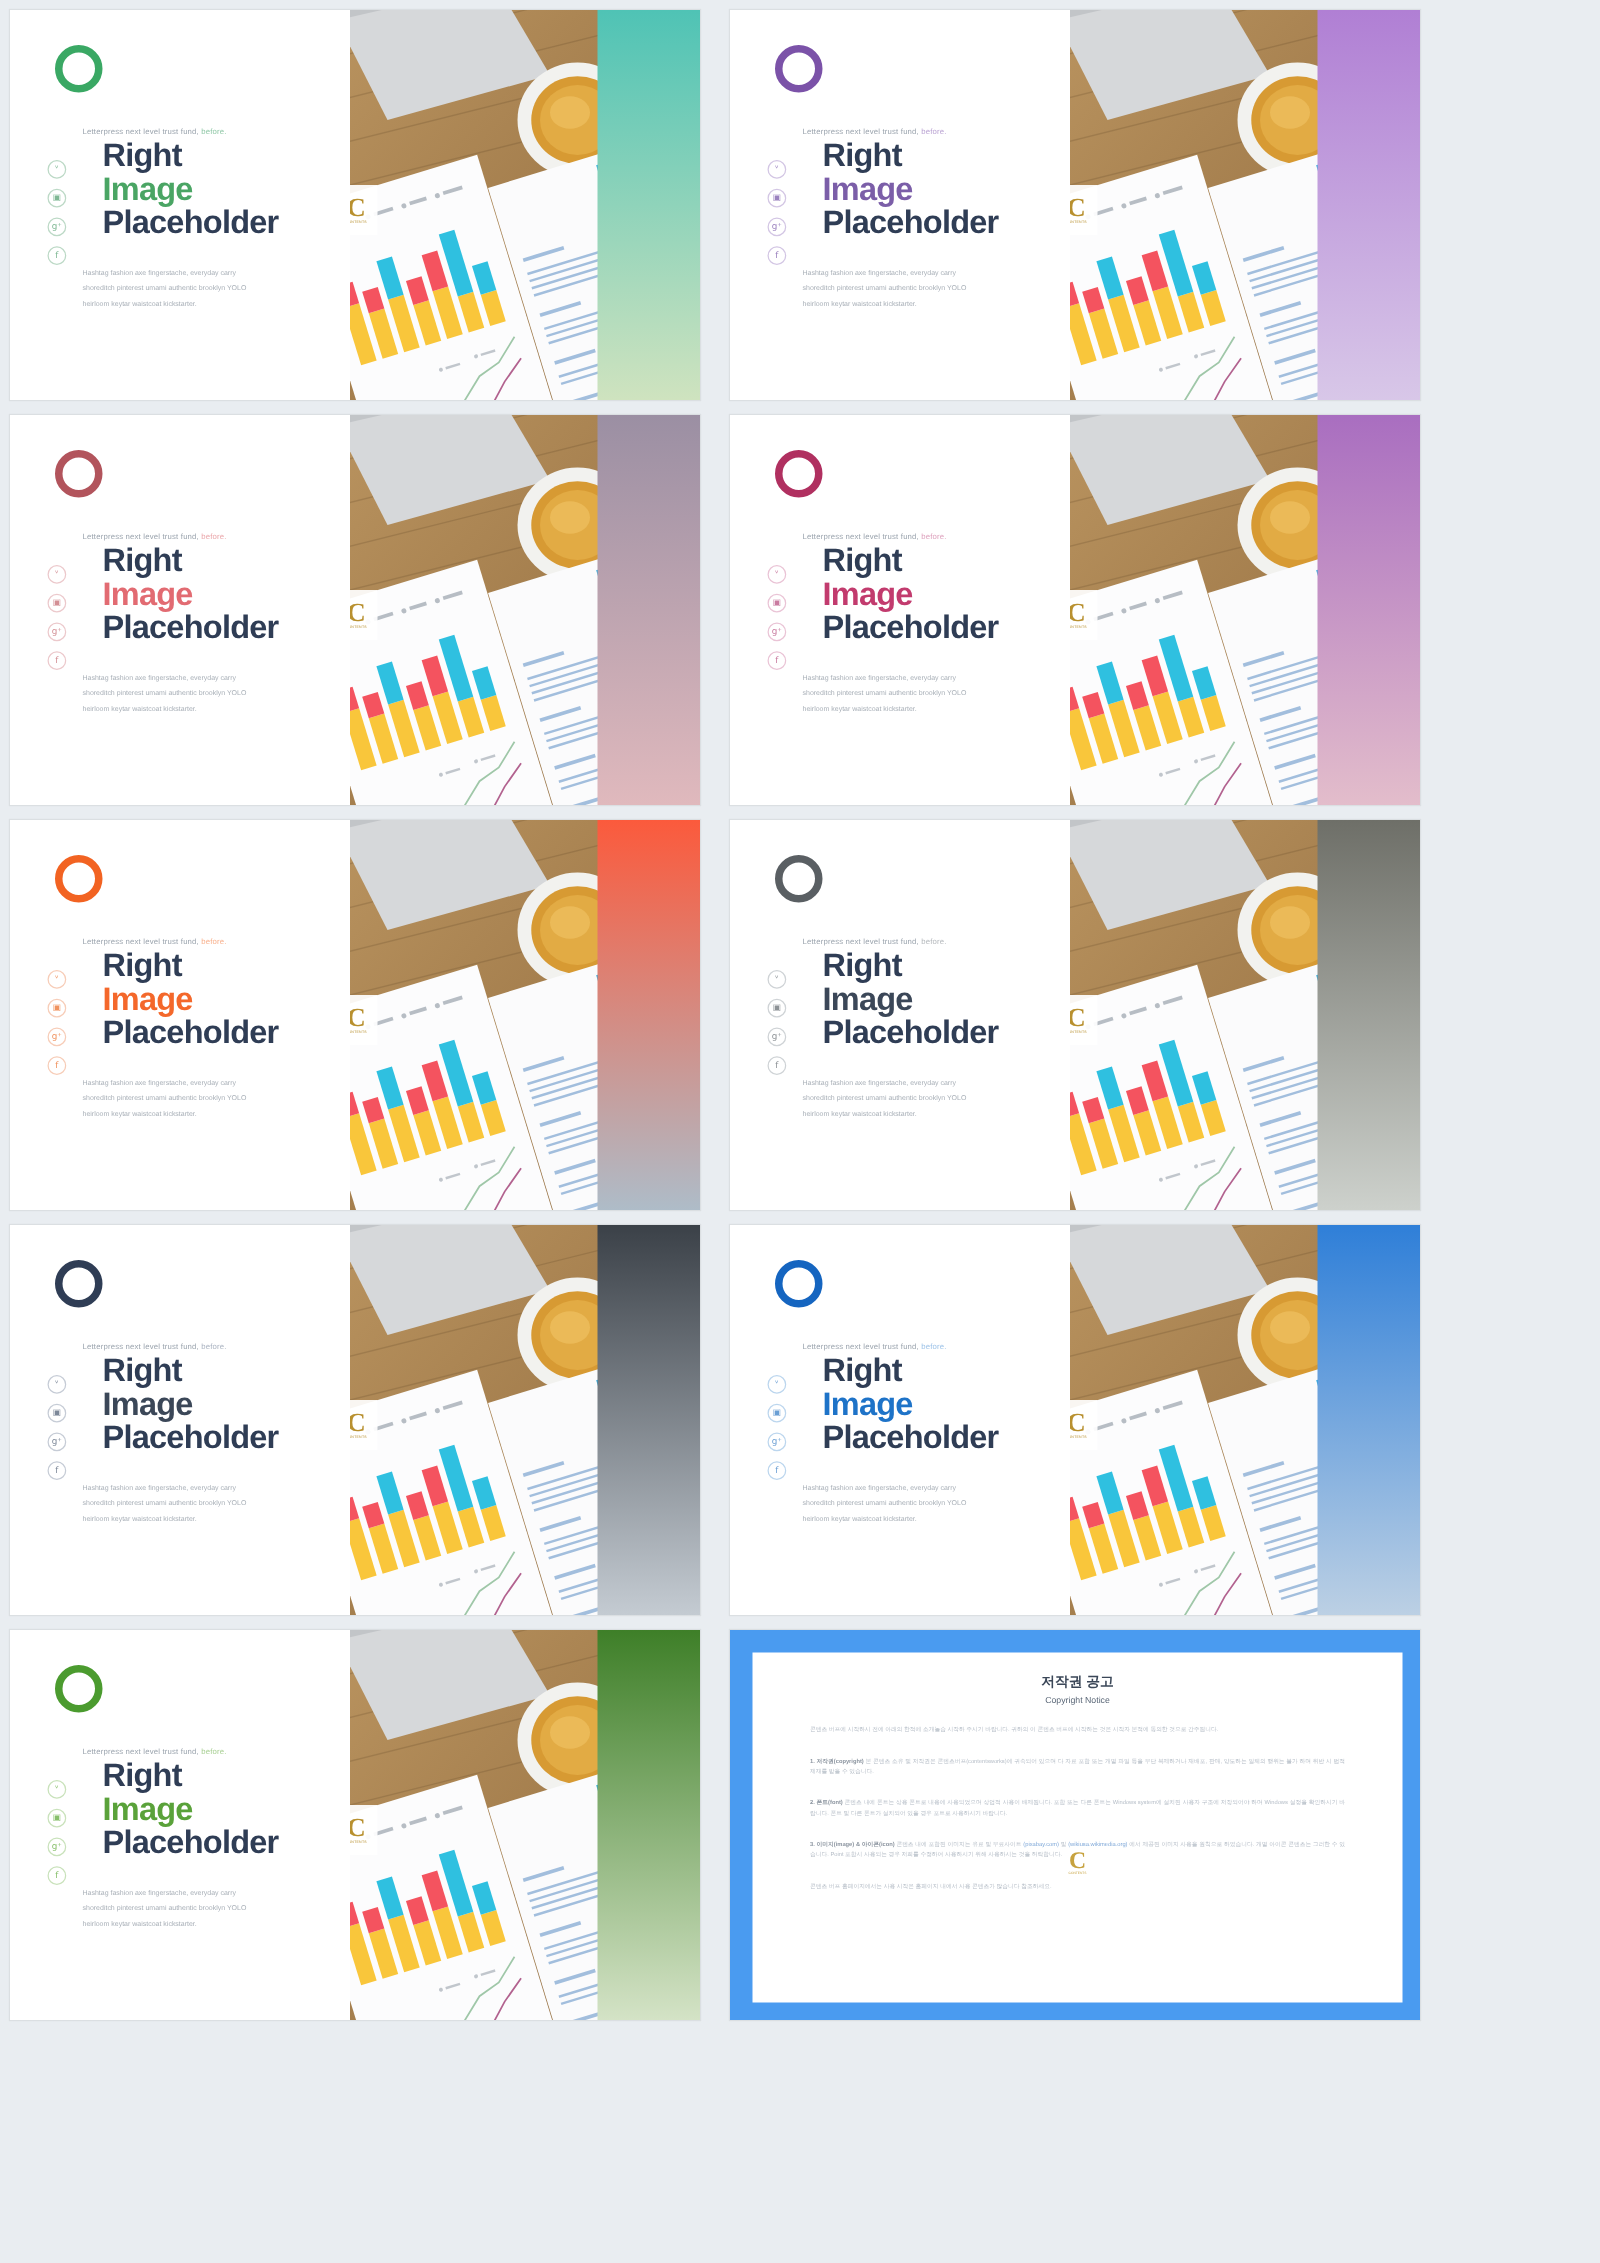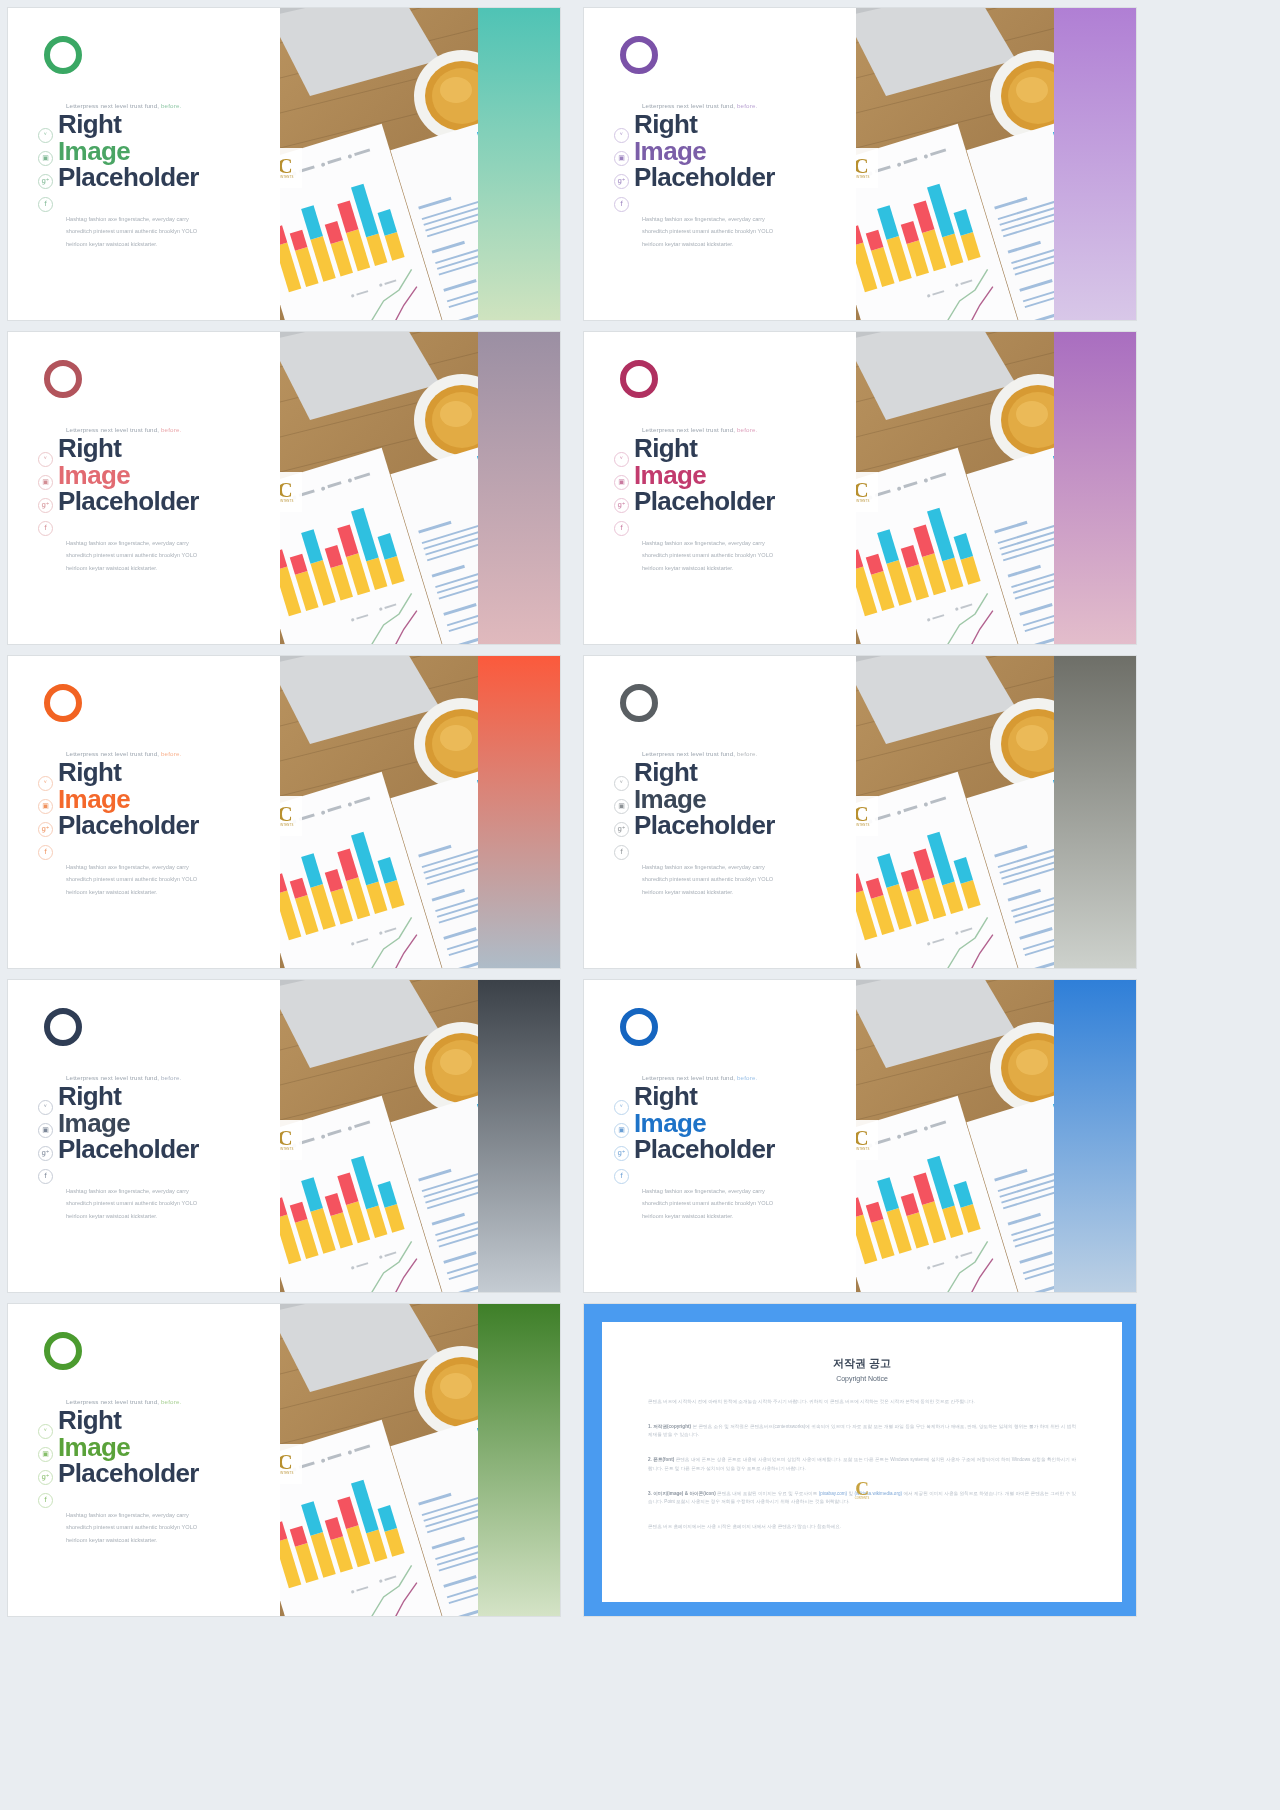--- a/index.html
+++ b/index.html
@@ -39,21 +39,21 @@
   .ring::after{
     content:""; position:absolute; width:8px;height:8px;
     border-radius:50%; right:-2px; top:2px;
     background:inherit;
   }
   .eyebrow {
     font-size:6.2px; color:#9aa3ad; letter-spacing:.15px;
     margin:28px 0 2px 28px; white-space:nowrap;
   }
   .eyebrow .hl { color:#8fc7a6; }
-  .headline { margin-left:20px; line-height:1.02; }
+  .headline { margin-left:44px; line-height:1.02; }
   .headline .l {
     font-size:26px; font-weight:bold; color:#2f3d55;
     letter-spacing:-.6px; display:block;
   }
   .headline .l.accent { color:#4aa564; }
   .body {
     margin:22px 0 0 28px;
     font-size:5.6px; line-height:2.3; color:#a9b0b8;
     max-width:175px;
   }
@@ -87,21 +87,21 @@
   .wmark .t{ font-size:2.8px; color:#b8902f; letter-spacing:.2px;}
   .swatch {
     position:absolute; right:0; top:0; bottom:0; width:82px; z-index:5;
   }
   
   .copy-slide{
     background:#4a9bf0; display:block; padding:18px 14px 14px 18px;
   }
   .copy-inner{
     background:#fff; width:100%; height:100%;
-    padding:34px 46px; position:relative; overflow:hidden;
+    padding:16px 46px; position:relative; overflow:hidden;
   }
   .copy-h1{ text-align:center; font-size:11px; color:#3b4758; font-weight:bold; }
   .copy-h2{ text-align:center; font-size:7px; color:#5a6777; margin-top:4px; }
   .copy-p{
     font-size:4.6px; line-height:1.9; color:#b4bcc6; margin-top:16px;
     text-align:justify;
   }
   .copy-p b{ color:#8b949f; }
   .copy-p .lnk{ color:#7fa8d8; }
   .copy-wmark{

